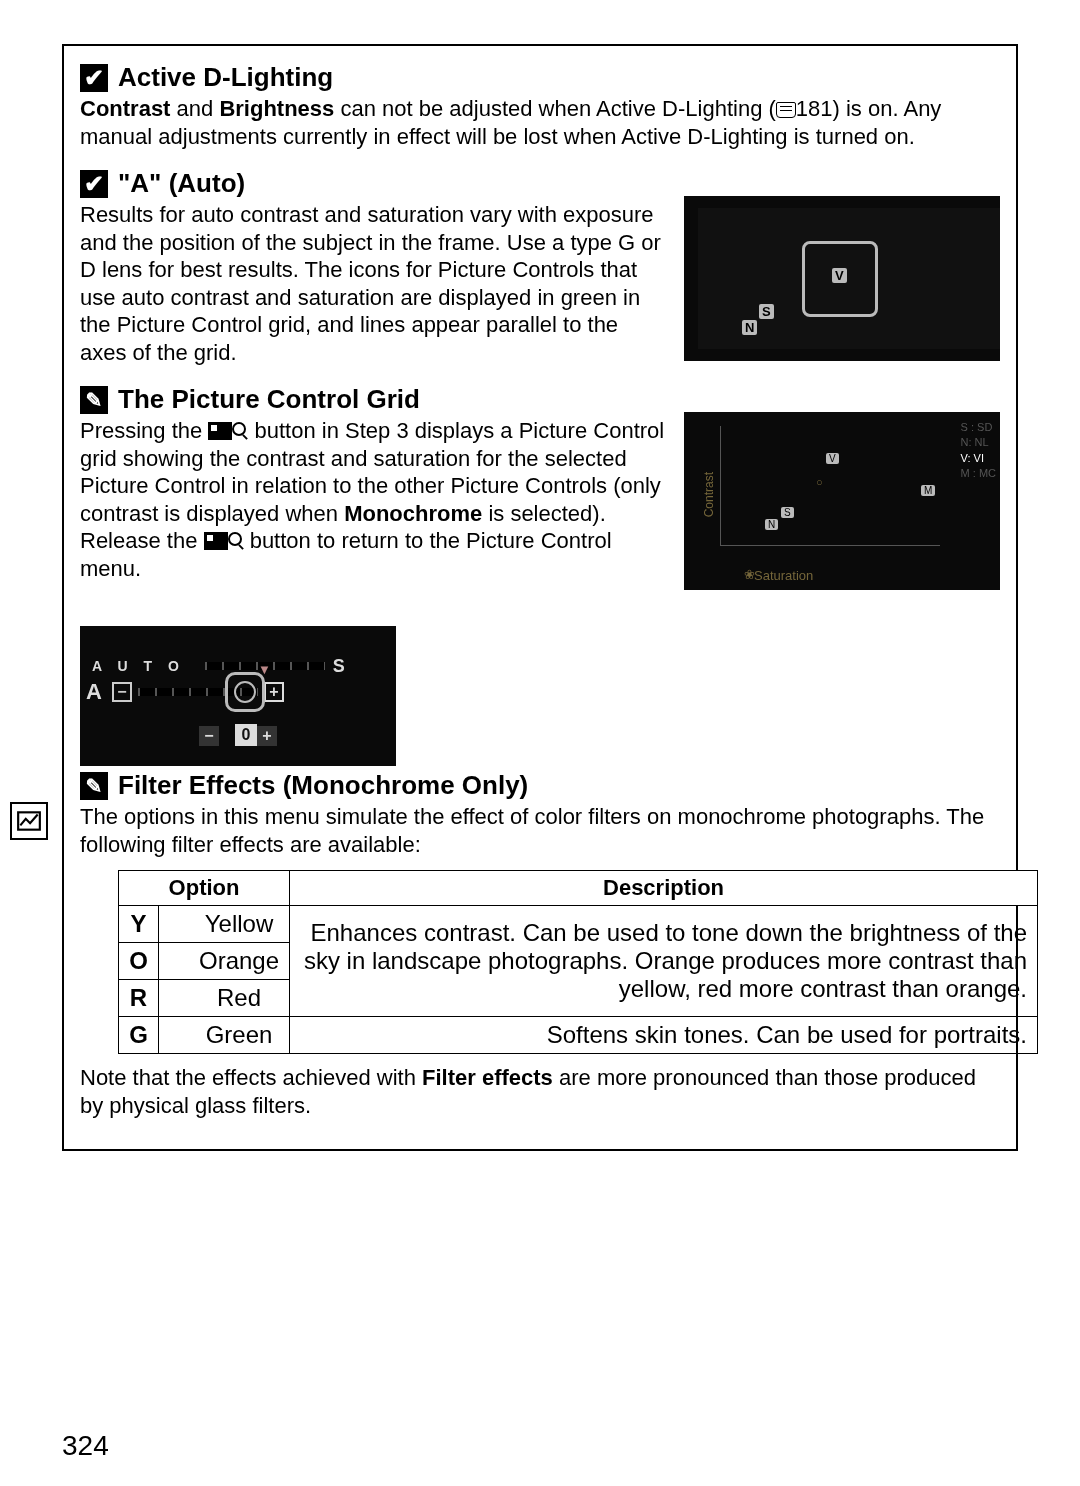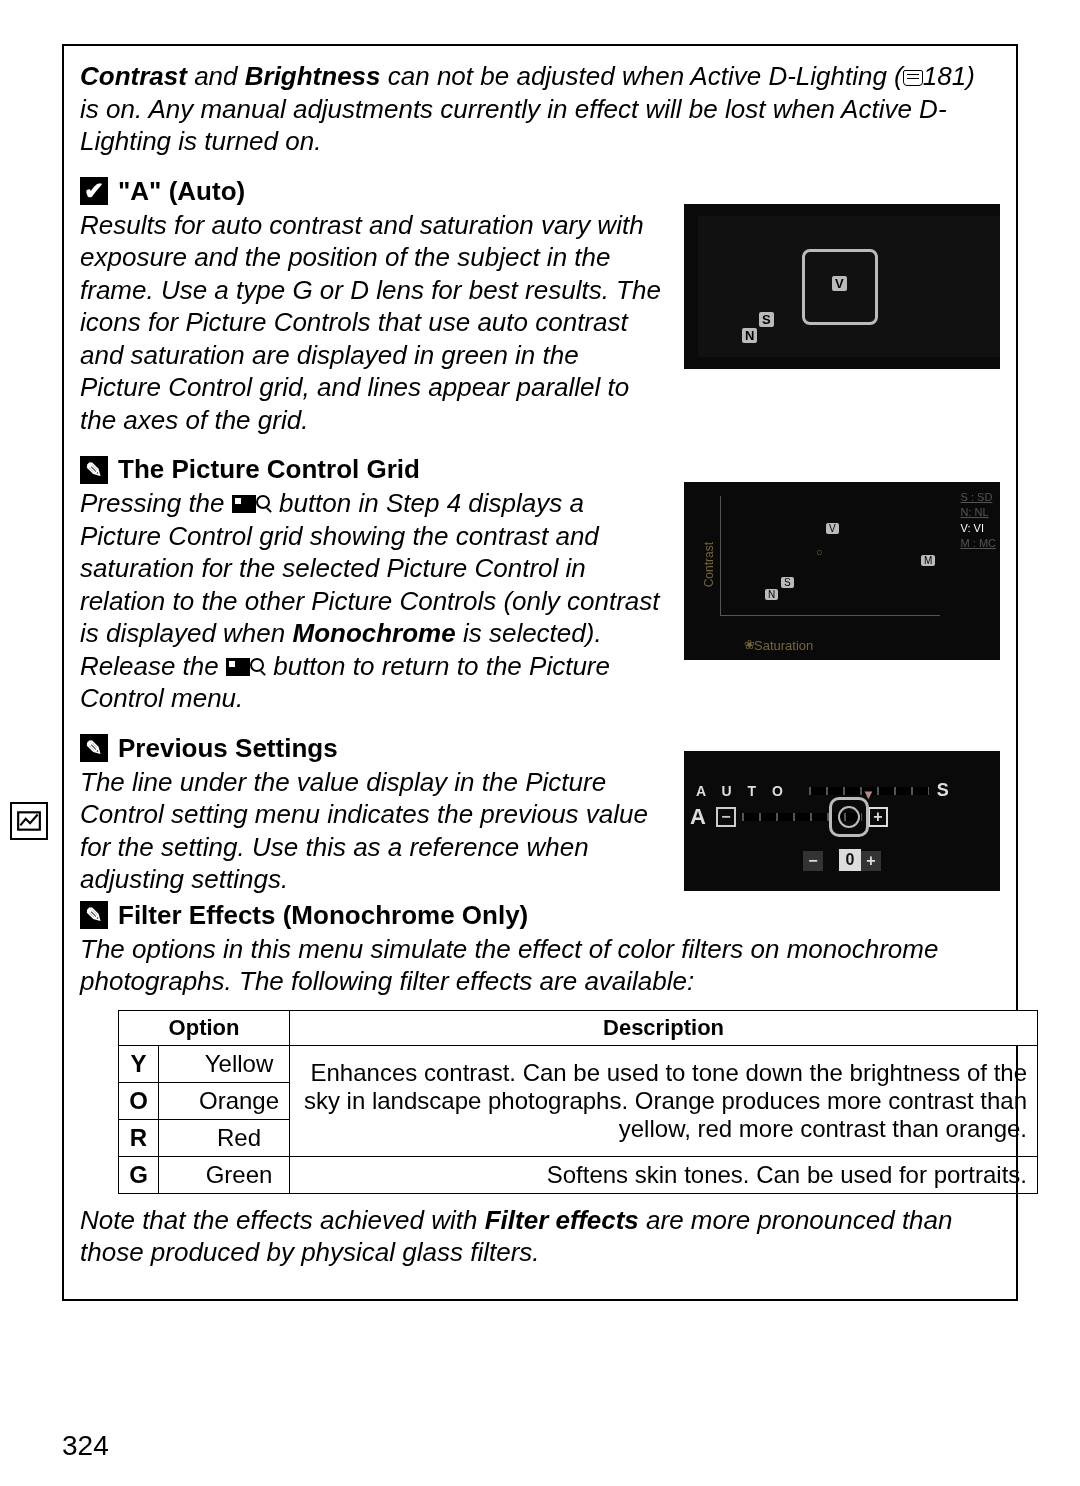--- a/index.html
+++ b/index.html
@@ -51,24 +51,23 @@
     width: 28px; height: 28px;
     background: #000;
     display: inline-flex;
     align-items: center;
     justify-content: center;
     color: #fff;
     font-size: 20px;
   }
   .section-heading .ico-pencil::after { content: "✎"; }
   .body-text {
-    font-size: 26px;
+    font-size: 22px;
     line-height: 1.25;
     margin-top: 2px;
-    font-style: italic;
   }
   .row {
     display: flex;
     gap: 18px;
     align-items: flex-start;
     margin-top: 14px;
   }
   .row .txt { flex: 1; }
   .row .img-holder { flex: 0 0 316px; }
   .camshot {
@@ -106,21 +105,21 @@
     position:absolute; left:36px; top:14px; width:220px; height:120px;
     border-left:1px solid #555; border-bottom:1px solid #555;
   }
   .cam2 .point { position:absolute; font-size:11px; color:#bbb; }
   .cam2 .point .ch{ font-size:10px; }
   .cam2 .xlabel { position:absolute; left:70px; bottom:7px; color:#75663a; font-size:13px; }
   .cam2 .gear { position:absolute; left:60px; bottom:8px; color:#75663a; font-size:13px;}
   .cam2 .legend {
     position:absolute; right:4px; top:8px; font-size:11px; line-height:1.4;
   }
-  .cam2 .legend .dim{ color:#555;text-decoration:underline;}
+  .cam2 .legend .dim{ color:#555;}
   .cam2 .legend .hl{ color:#fff;}
   .cam3 { height: 140px; }
   .cam3 .rowbar {
     position:absolute; height:36px; left:0; right:0;
     display:flex; align-items:center;
   }
   .cam3 .rowbar1{ top:22px;}
   .cam3 .rowbar2{ top:48px;}
   .cam3 .rowbar3{ top:92px;}
   .cam3 .minus{
@@ -197,20 +196,24 @@
 
 <div class="tab-icon">
   <svg viewBox="0 0 24 24">
       <rect x="2" y="4" width="20" height="16" fill="none" stroke="#000" stroke-width="2"></rect>
       <path d="M4 16 L9 10 L13 14 L20 6" fill="none" stroke="#000" stroke-width="2"></path>
     </svg>
 </div>
 
 <div class="content-box">
 
+  <div class="section-heading">
+    <span class="ico-check"></span>
+    <span>Active D-Lighting</span>
+  </div>
   <p class="body-text">
     <b>Contrast</b><span> and </span><b>Brightness</b><span> can not be adjusted when Active D-Lighting (</span><span class="pageref"></span><span>181</span><span>) is on. Any manual adjustments currently in effect will be lost when Active D-Lighting is turned on.</span>
   </p>
 
   <div class="row">
     <div class="txt">
       <div class="section-heading">
         <span class="ico-check"></span>
         <span>"A" (Auto)</span>
       </div>
@@ -230,21 +233,21 @@
 
   <div class="row">
     <div class="txt">
       <div class="section-heading">
         <span class="ico-pencil"></span>
         <span>The Picture Control Grid</span>
       </div>
       <p class="body-text">
         <span>Pressing the </span><span class="btn-icon"><span class="sq">
               <span class="dots"></span>
-            </span><span class="mag"></span></span><span> button in Step 4 displays a Picture Control grid showing the contrast and saturation for the selected Picture Control in relation to the other Picture Controls (only contrast is displayed when </span><b>Monochrome</b><span> is selected).  Release the </span><span class="btn-icon"><span class="sq">
+            </span><span class="mag"></span></span><span> button in Step 3 displays a Picture Control grid showing the contrast and saturation for the selected Picture Control in relation to the other Picture Controls (only contrast is displayed when </span><b>Monochrome</b><span> is selected).  Release the </span><span class="btn-icon"><span class="sq">
               <span class="dots"></span>
             </span><span class="mag"></span></span><span> button to return to the Picture Control menu.</span>
       </p>
     </div>
     <div class="img-holder">
       <div style="height:32px"></div>
       <div class="camshot cam2">
         <div class="axisY">
             <div class="ylabel">Contrast</div>
           </div>
@@ -261,27 +264,20 @@
           <div class="dim">S : SD</div>
           <div class="dim">N: NL</div>
           <div class="hl">V: VI</div>
           <div class="dim">M : MC</div>
         </div>
       </div>
     </div>
   </div>
 
   <div class="row">
-    <div class="txt">
-      <div class="section-heading">
-        <span class="ico-pencil"></span>
-        <span>Previous Settings</span>
-      </div>
-      <p class="body-text">The line under the value display in the Picture Control setting menu indicates the previous value for the setting.  Use this as a reference when adjusting settings.</p>
-    </div>
     <div class="img-holder">
       <div style="height:22px"></div>
       <div class="camshot cam3">
         <div class="rowbar rowbar1">
           <span class="autos">A U T O</span>
           <span class="scale" style="margin-left:20px;"></span>
           <span style="color:#ddd;font-size:18px;font-weight:700;margin-left:6px;">S</span>
         </div>
         <div class="rowbar rowbar2">
           <span class="letterA">A</span>

